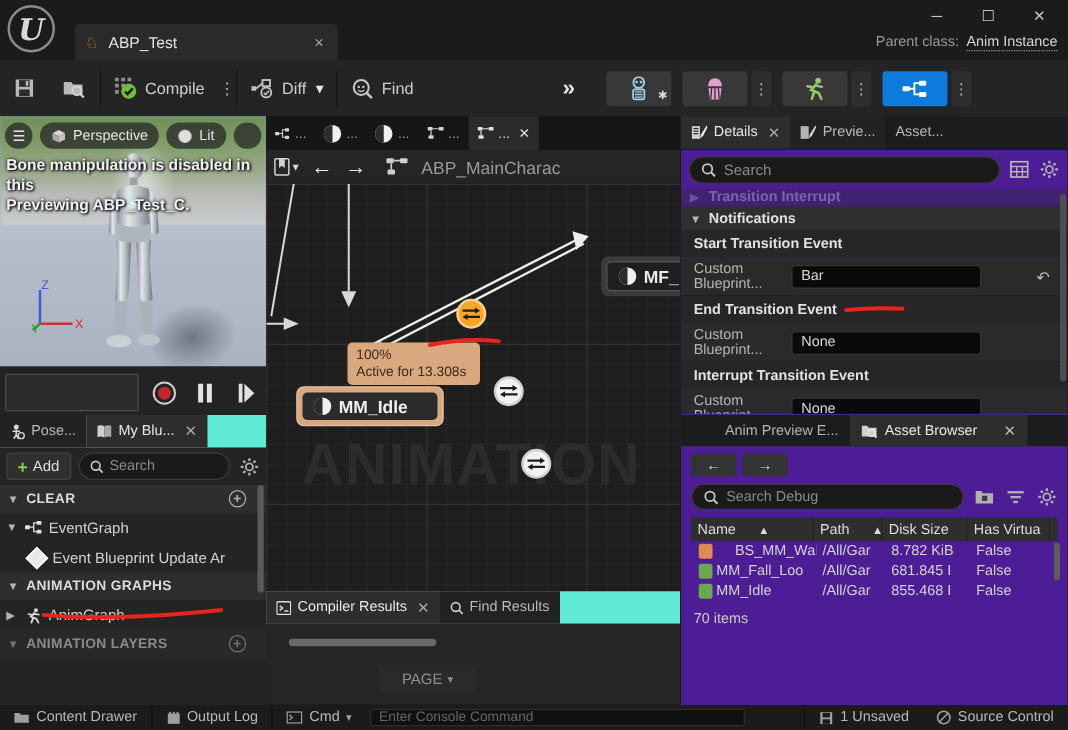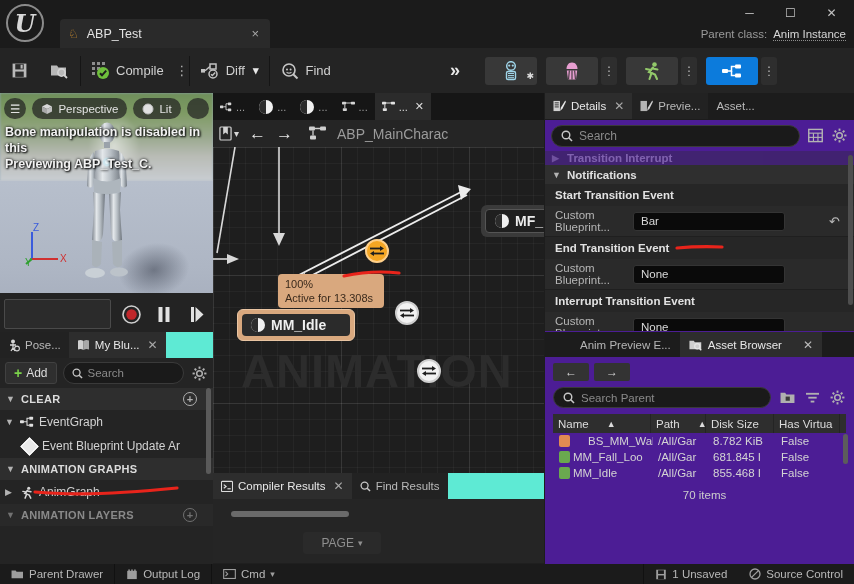--- a/index.html
+++ b/index.html
@@ -276,21 +276,21 @@
     flex:1; height:21px; background:#1a1a1a; border:1px solid #3a3a3a; border-radius:11px;
     display:flex; align-items:center; gap:6px; padding:0 9px; font-size:11.5px; color:#8a8a8a;
   }
   .ab-table { margin: 0 8px; position:relative; }
   .ab-head { display:flex; height:19px; background:#2e2e2e; font-size:11.5px; color:#dcdcdc; }
   .ab-th { display:flex; align-items:center; gap:18px; padding-left:5px; border-right:1px solid #242424; }
   .ab-row { display:flex; height:16px; align-items:center; font-size:11.5px; color:#d3d3d3; }
   .ab-td { padding-left:5px; overflow:hidden; white-space:nowrap; }
   .asset-ic { width:11px; height:12px; border-radius:2px; margin-left:6px; margin-right:3px; flex:none; }
   .ab-vscroll { position:absolute; right:-2px; top:20px; width:5px; height:30px; background:#5c5c5c; border-radius:3px; }
-  .ab-count { padding: 8px 0 0 10px; font-size:11.5px; color:#cdcdcd;text-align:center; }
+  .ab-count { padding: 8px 0 0 10px; font-size:11.5px; color:#cdcdcd; }
 
   
   .statusbar {
     position:absolute; left:0; top:564px; width:854px; height:20px; background:#1b1b1b;
     display:flex; align-items:center; gap:0;
   }
   .sb-item { display:flex; align-items:center; gap:5px; padding:0 11px; height:20px;
              font-size:11.5px; color:#b8b8b8; border-right:1px solid #111; }
   .sb-cmd { width:300px; height:14px; background:#111; border:1px solid #2c2c2c; border-radius:2px;
             font-size:11px; color:#666; padding:0 6px; display:flex; align-items:center; margin-left:4px; }
@@ -897,21 +897,21 @@
       <div class="ab-navbtn">←</div>
       <div class="ab-navbtn">→</div>
     </div>
 
     <div class="ab-search-row">
       <div class="ab-search">
         <svg width="12" height="12" viewBox="0 0 12 12">
           <circle cx="5" cy="5" r="3.8" fill="none" stroke="#c8c8c8" stroke-width="1.4"></circle>
           <line x1="7.8" y1="7.8" x2="11" y2="11" stroke="#c8c8c8" stroke-width="1.6"></line>
         </svg>
-        <span>Search Parent</span>
+        <span>Search Debug</span>
       </div>
       <div class="gear-ic">
         <svg width="15" height="13" viewBox="0 0 16 14">
           <path d="M0.5 2h5l1.2 1.8H15.5v9H0.5z" fill="#b0b0b0"></path>
           <rect x="6" y="6" width="4.5" height="4.5" fill="#3a3a3a"></rect>
         </svg>
       </div>
       <div class="gear-ic">
         <svg width="15" height="13" viewBox="0 0 16 14">
           <rect x="1" y="2" width="14" height="2" fill="#b0b0b0"></rect>
@@ -979,39 +979,40 @@
     </div>
 
     <div class="ab-count">70 items</div>
   </div>
 
   <div class="statusbar">
     <div class="sb-item">
       <svg width="13" height="11" viewBox="0 0 14 12">
         <path d="M0.5 1.5h4.5l1 1.5H13v7H0.5z" fill="#9e9e9e"></path>
       </svg>
-      <span>Parent Drawer</span>
+      <span>Content Drawer</span>
     </div>
     <div class="sb-item">
       <svg width="12" height="11" viewBox="0 0 12 12">
         <rect x="0.8" y="2" width="10.4" height="9" fill="#9e9e9e"></rect>
         <rect x="2" y="0.5" width="1.6" height="2.5" fill="#9e9e9e"></rect>
         <rect x="5.2" y="0.5" width="1.6" height="2.5" fill="#9e9e9e"></rect>
         <rect x="8.4" y="0.5" width="1.6" height="2.5" fill="#9e9e9e"></rect>
       </svg>
       <span>Output Log</span>
     </div>
     <div class="sb-item" style="border-right:none">
       <svg width="13" height="10" viewBox="0 0 14 11">
         <rect x="0.6" y="0.6" width="12.8" height="9.8" fill="none" stroke="#9e9e9e" stroke-width="1.2"></rect>
         <path d="M2.6 3 L5 5.4 L2.6 7.8" fill="none" stroke="#9e9e9e" stroke-width="1.2"></path>
       </svg>
       <span>Cmd</span>
       <span style="font-size:9px;color:#9e9e9e">▾</span>
     </div>
+    <div class="sb-cmd">Enter Console Command</div>
     <div class="sb-right">
       <div class="sb-item" style="border-right:none;border-left:1px solid #111">
         <svg width="12" height="11" viewBox="0 0 12 12">
           <rect x="0.8" y="0.8" width="10.4" height="10.4" fill="#9e9e9e"></rect>
           <rect x="2.8" y="1.4" width="6.4" height="4" fill="#1b1b1b"></rect>
           <rect x="2.8" y="7" width="6.4" height="4" fill="#1b1b1b"></rect>
         </svg>
         <span>1 Unsaved</span>
       </div>
       <div class="sb-item" style="border-right:none">

